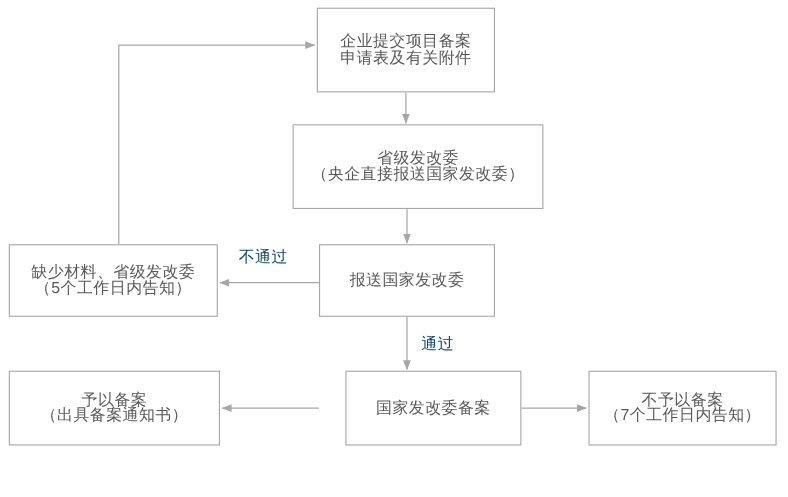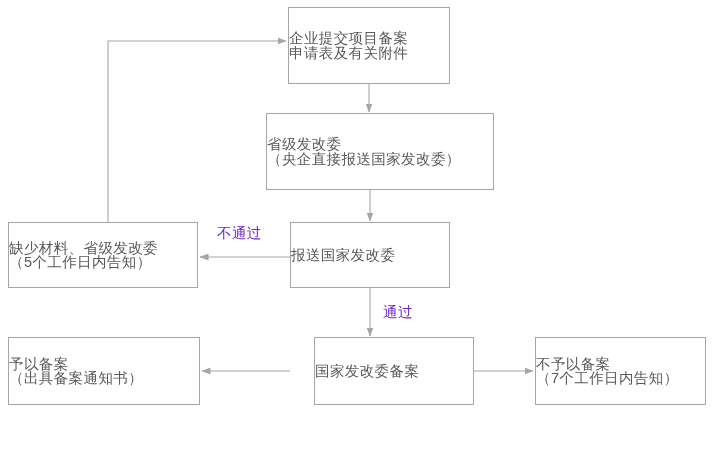--- a/index.html
+++ b/index.html
@@ -25,20 +25,21 @@
     height: 452px;
     pointer-events: none;
   }
   .node {
     position: absolute;
     box-sizing: border-box;
     border: 1px solid #a6a6a6;
     background: #ffffff;
     display: flex;
     flex-direction: column;
+    align-items: center;
     justify-content: center;
     color: #595959;
     font-size: 14.5px;
     line-height: 1.0;
     letter-spacing: 0.4px;
     z-index: 2;
   }
   .node .line1 { display: block; }
   .node .line2 { display: block; }
   .node.single .line1 { margin: 0; }
@@ -47,21 +48,21 @@
   #node-submit      { left: 288px; top: 7px;   width: 162px; height: 77px; }
   #node-provincial  { left: 266px; top: 113px; width: 228px; height: 77px; }
   #node-missing     { left: 8px;   top: 222px; width: 190px; height: 66px; }
   #node-report      { left: 290px; top: 222px; width: 160px; height: 66px; }
   #node-approve     { left: 8px;   top: 337px; width: 192px; height: 68px; }
   #node-filed       { left: 290px; top: 337px; width: 160px; height: 68px; margin-left: 24px; }
   #node-reject      { left: 535px; top: 337px; width: 171px; height: 68px; }
 
   .edge-label {
     position: absolute;
-    color: #6d28d9;
+    color: #0c4a6e;
     font-size: 14.5px;
     letter-spacing: 0.4px;
     white-space: nowrap;
     z-index: 3;
     background: transparent;
     font-family: Liberation Mono, monospace;
   }
   #label-fail { left: 217px; top: 224px; }
   #label-pass { left: 383px; top: 303px; text-align: right; }
 </style>

